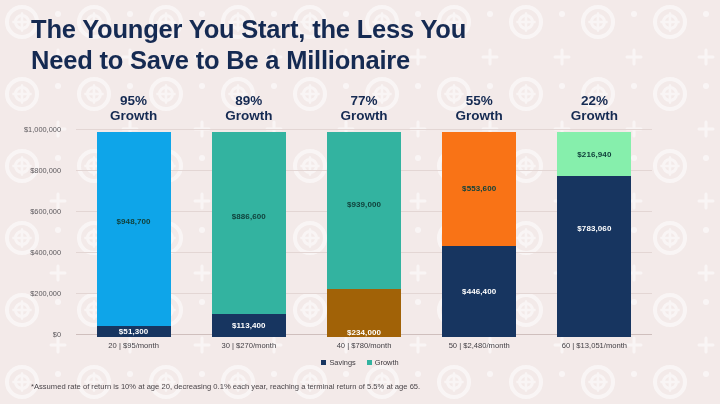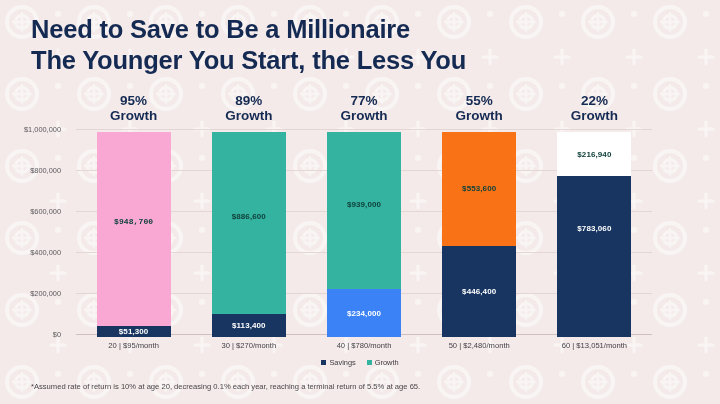--- a/index.html
+++ b/index.html
@@ -198,22 +198,22 @@
         <circle cx="22" cy="22" r="6.5" fill="none" stroke="#ffffff" stroke-width="3"></circle>
         <path d="M22 13.5 L22 30.5 M13.5 22 L30.5 22" stroke="#ffffff" stroke-width="2.6" stroke-linecap="round"></path>
         <path d="M58 50 L58 64 M51 57 L65 57" stroke="#ffffff" stroke-width="3" stroke-linecap="round"></path>
         <circle cx="58" cy="14" r="3" fill="#ffffff"></circle>
       </pattern>
     </defs>
     <rect width="720" height="404" fill="url(#orn)"></rect>
   </svg>
 
   <div id="title">
+    <span class="line">The Younger You Start, the Less You</span>
     <span class="line">Need to Save to Be a Millionaire</span>
-    <span class="line">The Younger You Start, the Less You</span>
   </div>
 
   <div id="yticks">
       <div class="ytick" style="top: 129px;">$1,000,000</div>
       <div class="ytick" style="top: 170px;">$800,000</div>
       <div class="ytick" style="top: 211px;">$600,000</div>
       <div class="ytick" style="top: 252px;">$400,000</div>
       <div class="ytick" style="top: 293px;">$200,000</div>
       <div class="ytick" style="top: 334px;">$0</div>
     </div>
@@ -227,21 +227,21 @@
         <div class="gridline" style="top: 164px;"></div>
         <div class="axis-zero" style="top: 205px;"></div>
       </div>
     <div id="columns">
         <div class="column" style="left: 20.6px; width: 74px;">
           <div class="growth-head">
             <div>95%</div>
             <div>Growth</div>
           </div>
           <div class="bar-stack">
-            <div class="seg seg-growth" style="height: 194.483px; background: #f9a8d4; font-family: Liberation Mono, monospace;">
+            <div class="seg seg-growth" style="height: 194.483px; background: #0ea5e9;">
               <span class="seg-label lbl-upper" style="top: 89.4624px; transform: translateY(-50%);">$948,700</span>
             </div>
             <div class="seg seg-savings" style="height: 10.5165px; background: rgb(23, 53, 96);">
               <span class="seg-label">$51,300</span>
             </div>
           </div>
           <div class="xtick">20 | $95/month</div>
         </div>
         <div class="column" style="left: 135.8px; width: 74px;">
           <div class="growth-head">
@@ -260,21 +260,21 @@
         </div>
         <div class="column" style="left: 251px; width: 74px;">
           <div class="growth-head">
             <div>77%</div>
             <div>Growth</div>
           </div>
           <div class="bar-stack">
             <div class="seg seg-growth" style="height: 157.03px; background: rgb(51, 179, 160);">
               <span class="seg-label lbl-upper" style="top: 72.2338px; transform: translateY(-50%);">$939,000</span>
             </div>
-            <div class="seg seg-savings" style="height: 47.97px; background: #3b82f6;">
+            <div class="seg seg-savings" style="height: 47.97px; background: #a16207; align-items: flex-end;">
               <span class="seg-label">$234,000</span>
             </div>
           </div>
           <div class="xtick">40 | $780/month</div>
         </div>
         <div class="column" style="left: 366.2px; width: 74px;">
           <div class="growth-head">
             <div>55%</div>
             <div>Growth</div>
           </div>
@@ -287,21 +287,21 @@
             </div>
           </div>
           <div class="xtick">50 | $2,480/month</div>
         </div>
         <div class="column" style="left: 481.4px; width: 74px;">
           <div class="growth-head">
             <div>22%</div>
             <div>Growth</div>
           </div>
           <div class="bar-stack">
-            <div class="seg seg-growth" style="height: 44.4727px; background: #ffffff; align-items: center;">
+            <div class="seg seg-growth" style="height: 44.4727px; background: #86efac; align-items: center;">
               <span class="seg-label">$216,940</span>
             </div>
             <div class="seg seg-savings" style="height: 160.527px; background: rgb(23, 53, 96);">
               <span class="seg-label lbl-upper" style="top: 51.3687px; transform: translateY(-50%);">$783,060</span>
             </div>
           </div>
           <div class="xtick">60 | $13,051/month</div>
         </div>
       </div>
   </div>

